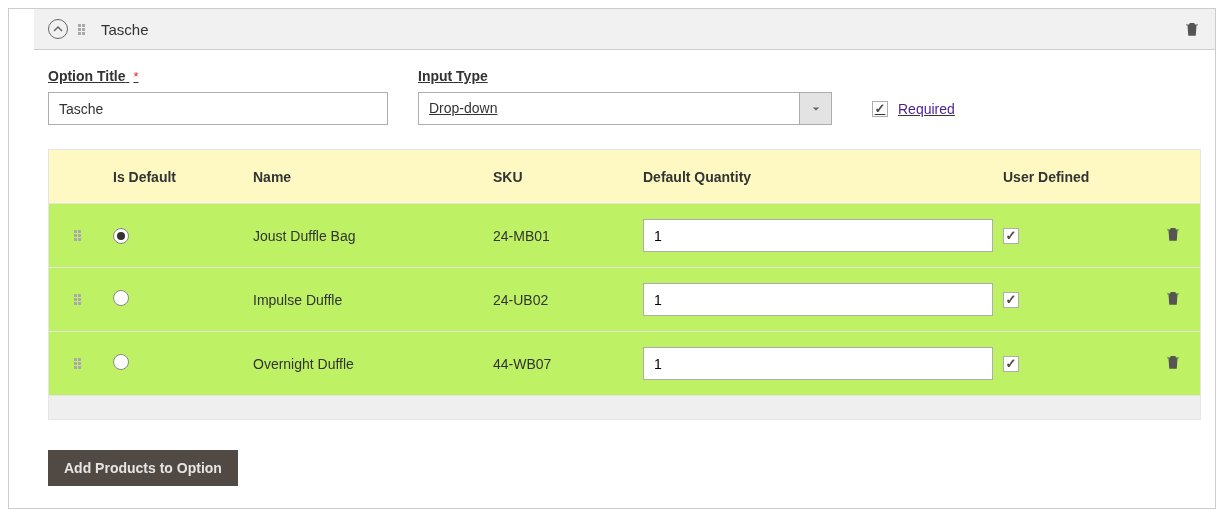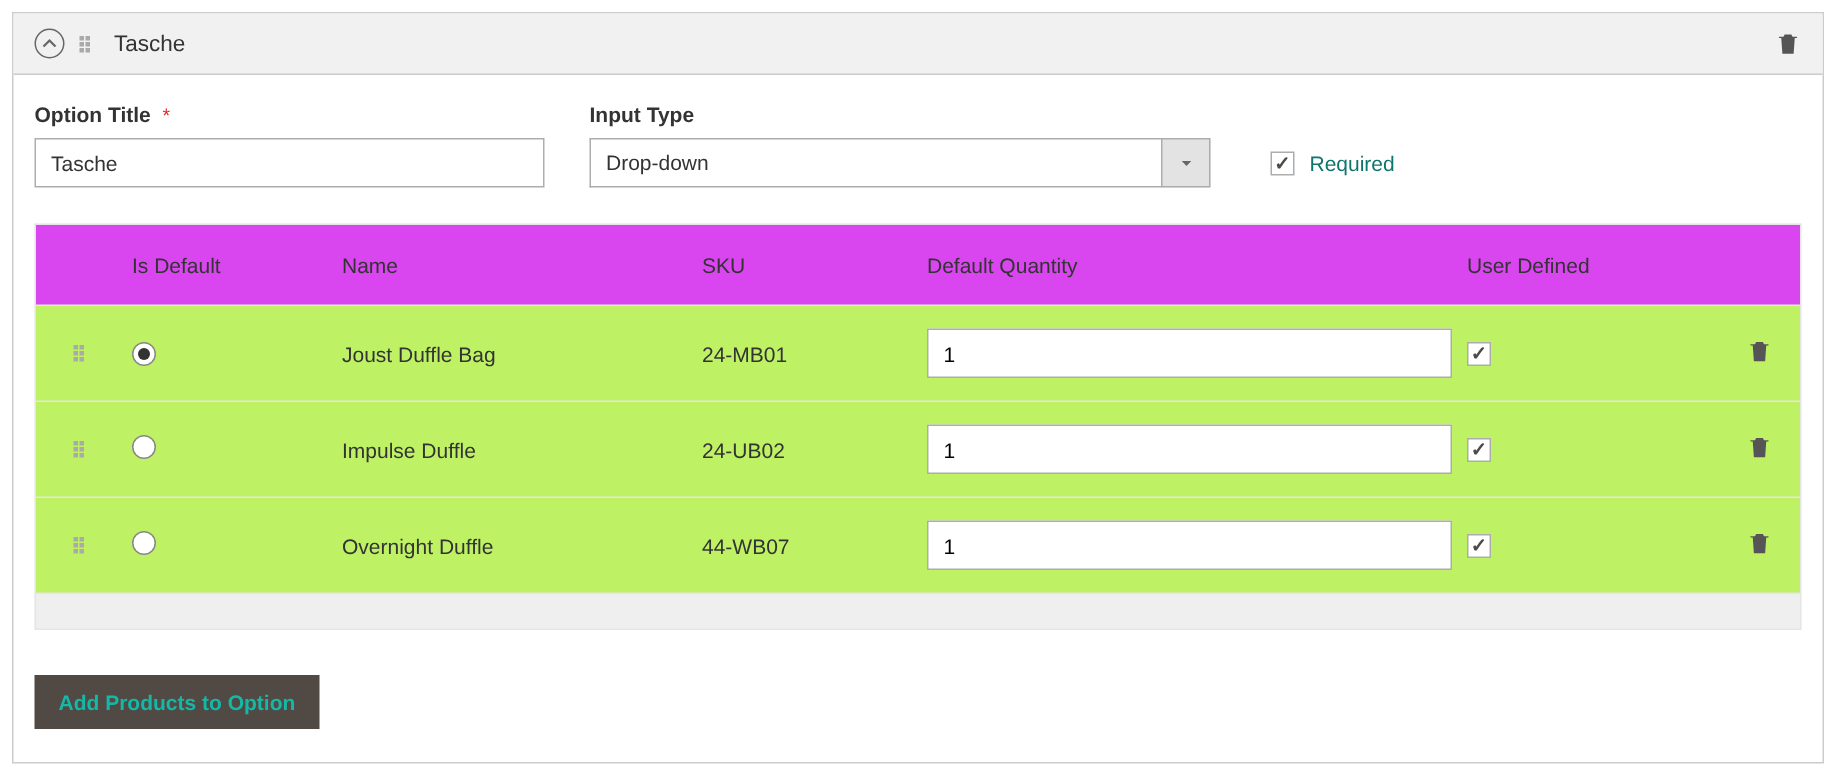--- a/index.html
+++ b/index.html
@@ -7,20 +7,21 @@
       margin: 0;
       padding: 8px;
       font-family: "Helvetica Neue", Helvetica, Arial, sans-serif;
       font-size: 14px;
       color: #333;
       background: #fff;
     }
     .panel {
       border: 1px solid #ccc;
       background: #fff;
+      padding-left: 25px;
     }
     .panel-header {
       display: flex;
       align-items: center;
       background: #f1f1f1;
       border-bottom: 1px solid #ccc;
       padding: 10px 14px;
       gap: 10px;
     }
     .collapse-btn {
@@ -37,21 +38,21 @@
       flex-direction: column;
       gap: 1px;
       cursor: move;
     }
     .drag-handle .dots-row { display: flex; gap: 1px; }
     .drag-handle .dot { width: 3px; height: 3px; background: #aaa; }
     .panel-title { font-size: 15px; color: #333; margin-left: 6px; }
     .spacer { flex: 1; }
     .trash-icon { cursor: pointer; fill: #555; width: 18px; height: 18px; }
     .panel-body { padding: 18px 14px 22px 14px; }
-    .fields-row { display: flex; gap: 30px; align-items: flex-end; margin-bottom: 24px; }
+    .fields-row { display: flex; gap: 30px; align-items: flex-end; margin-bottom: 24px; text-decoration: underline; }
     .field-group {}
     .field-label { font-weight: 600; font-size: 14px; margin-bottom: 8px; display: block; }
     .req-star { color: #e22626; margin-left: 4px; font-weight: 400; font-size: 13px; }
     .text-input {
       border: 1px solid #adadad;
       height: 33px;
       padding: 0 10px;
       font-size: 14px;
       background: #fff;
       color: #333;
@@ -88,36 +89,36 @@
       cursor: pointer;
       position: relative;
     }
     .checkbox.checked::after {
       content: "✓";
       color: #514943;
       font-size: 13px;
       font-weight: bold;
       line-height: 1;
     }
-    .checkbox-label { font-size: 14px; color: #0f766e; }
+    .checkbox-label { font-size: 14px; color: #4c1d95; }
 
     .grid {
       background: #f5f5f5;
       border: 1px solid #e5e5e5;
       border-bottom: none;
     }
     .grid-header, .grid-row {
       display: grid;
       grid-template-columns: 56px 140px 240px 150px 360px 120px 1fr;
       align-items: center;
     }
     .grid-header {
-      background: #d946ef;
+      background: #fef9c3;
       border-bottom: 1px solid #e5e5e5;
-      font-weight: 400;
+      font-weight: 700;
       font-size: 14px;
       height: 54px;
     }
     .grid-header > div, .grid-row > div { padding: 0 8px; }
     .grid-row {
       background: #bef264;
       border-bottom: 1px solid #e5e5e5;
       min-height: 64px;
     }
     .grid-footer {
@@ -141,21 +142,21 @@
       font-size: 14px;
       background: #fff;
       width: 350px;
     }
     .cell-user-defined { text-align: left; }
     .cell-delete { text-align: right; padding-right: 18px !important; }
 
     .add-btn {
       margin-top: 30px;
       background: #514943;
-      color: #14b8a6;
+      color: #e5e5e5;
       border: none;
       padding: 10px 16px;
       font-size: 14px;
       font-weight: 600;
       cursor: pointer;
       font-family: inherit;
     }
   </style>
 </head>
 <body>

